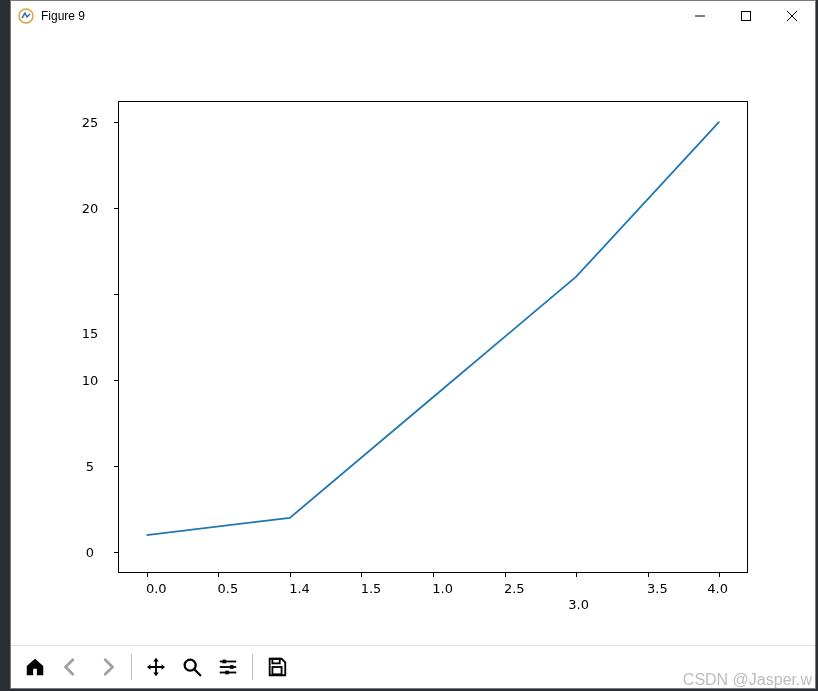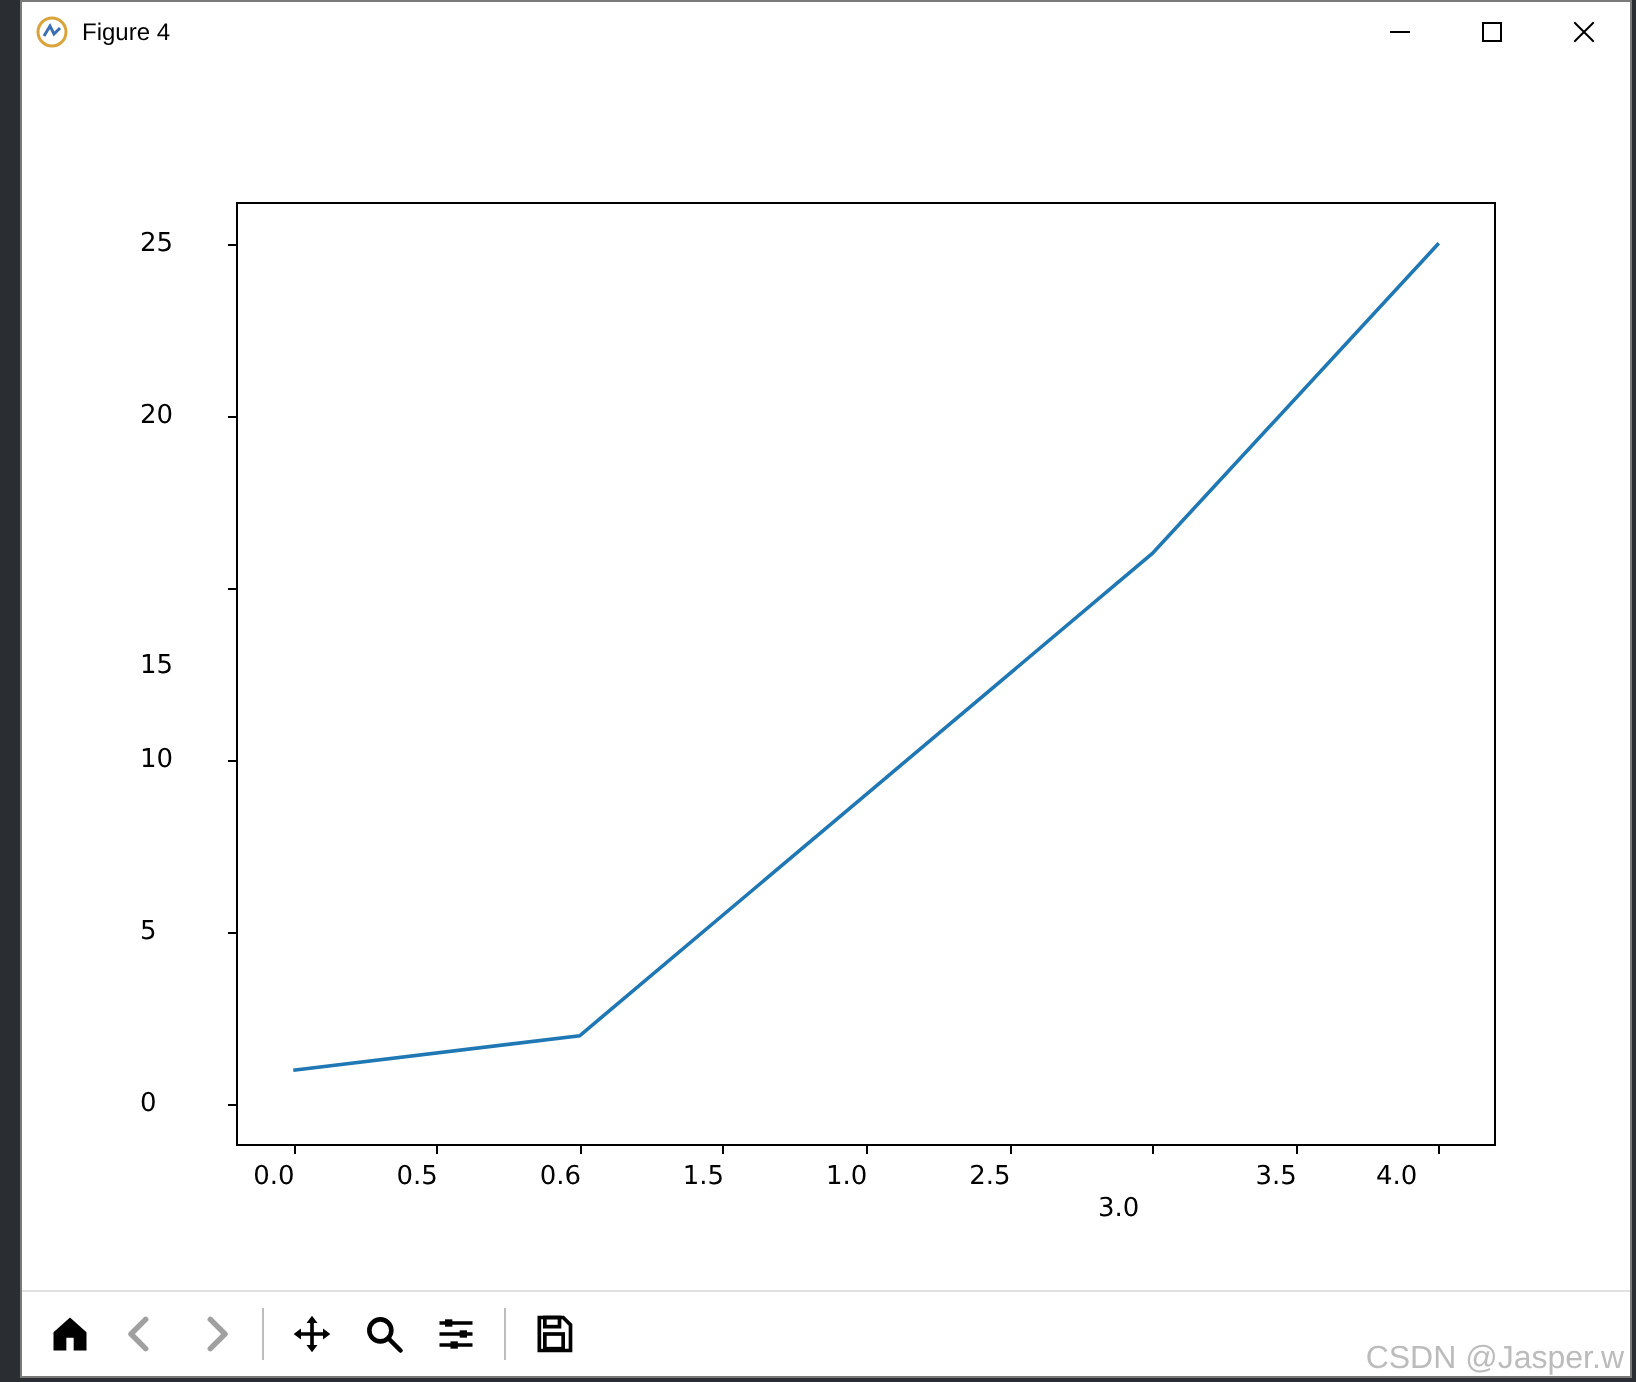--- a/index.html
+++ b/index.html
@@ -42,22 +42,22 @@
   }
   .plot-frame {
     position: absolute;
     border: 1px solid #000; box-sizing: border-box;
     left: 107px; top: 70px; width: 630px; height: 472px;
   }
   .tick-label {
     position: absolute; font-size: 13px; color: #000;
     font-family: "DejaVu Sans", Arial, sans-serif;
   }
-  .ytick { text-align: left; width: 40px; transform: translateY(-50%); }
-  .xtick { text-align: left; width: 40px; transform: translateX(-50%); }
+  .ytick { text-align: center; width: 40px; transform: translateY(-50%); }
+  .xtick { text-align: right; width: 40px; transform: translateX(-50%); }
   .tick-mark {
     position: absolute; background: #000;
   }
   .line-path {
     position: absolute; left: 107px; top: 70px;
     width: 630px; height: 472px; overflow: visible;
   }
   .toolbar {
     height: 42px; flex: 0 0 auto;
     display: flex; align-items: center;
@@ -86,21 +86,21 @@
 
 <div class="window">
 
   <div class="titlebar">
     <span class="app-icon">
       <svg width="16" height="16" viewBox="0 0 16 16">
         <circle cx="8" cy="8" r="7" fill="none" stroke="#d9a43b" stroke-width="1.5"></circle>
         <path d="M4 10 L7 5 L9 9 L12 6" fill="none" stroke="#3b6fb4" stroke-width="1.5"></path>
       </svg>
     </span>
-    <span class="title-text">Figure 4</span>
+    <span class="title-text">Figure 9</span>
     <span class="title-spacer"></span>
     <div class="win-controls">
       <div class="win-btn">
         <svg width="10" height="10" viewBox="0 0 10 10">
             <line x1="0" y1="5" x2="10" y2="5" stroke="#000" stroke-width="1"></line>
           </svg>
       </div>
       <div class="win-btn">
         <svg width="10" height="10" viewBox="0 0 10 10">
             <rect x="0.5" y="0.5" width="9" height="9" fill="none" stroke="#000" stroke-width="1"></rect>
@@ -131,21 +131,21 @@
         <div class="tick-mark" style="left: 103px; top: 176.803px; width: 4px; height: 1px;"></div>
         <div class="tick-label ytick" style="left: 59px; top: 90.6715px;">25</div>
         <div class="tick-mark" style="left: 103px; top: 90.6715px; width: 4px; height: 1px;"></div>
       </div>
 
     <div id="xticks">
         <div class="tick-label xtick" style="left: 135.636px; top: 550px;">0.0</div>
         <div class="tick-mark" style="left: 135.636px; top: 542px; width: 1px; height: 4px;"></div>
         <div class="tick-label xtick" style="left: 207.227px; top: 550px;">0.5</div>
         <div class="tick-mark" style="left: 207.227px; top: 542px; width: 1px; height: 4px;"></div>
-        <div class="tick-label xtick" style="left: 278.818px; top: 550px;">0.6</div>
+        <div class="tick-label xtick" style="left: 278.818px; top: 550px;">1.4</div>
         <div class="tick-mark" style="left: 278.818px; top: 542px; width: 1px; height: 4px;"></div>
         <div class="tick-label xtick" style="left: 350.409px; top: 550px;">1.5</div>
         <div class="tick-mark" style="left: 350.409px; top: 542px; width: 1px; height: 4px;"></div>
         <div class="tick-label xtick" style="left: 422px; top: 550px;">1.0</div>
         <div class="tick-mark" style="left: 422px; top: 542px; width: 1px; height: 4px;"></div>
         <div class="tick-label xtick" style="left: 493.591px; top: 550px;">2.5</div>
         <div class="tick-mark" style="left: 493.591px; top: 542px; width: 1px; height: 4px;"></div>
         <div class="tick-label xtick" style="left: 558px; top: 550px; margin-top: 16px;">3.0</div>
         <div class="tick-mark" style="left: 565.182px; top: 542px; width: 1px; height: 4px;"></div>
         <div class="tick-label xtick" style="left: 636.773px; top: 550px;">3.5</div>

